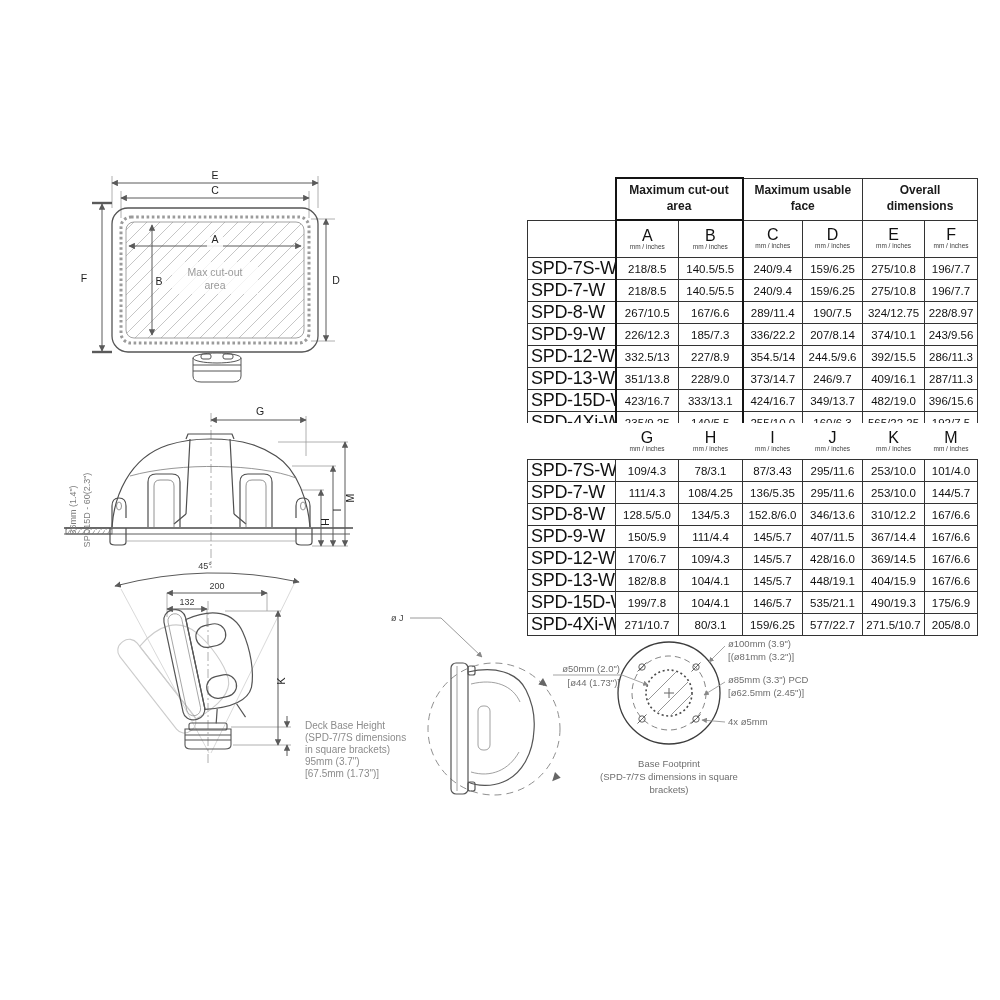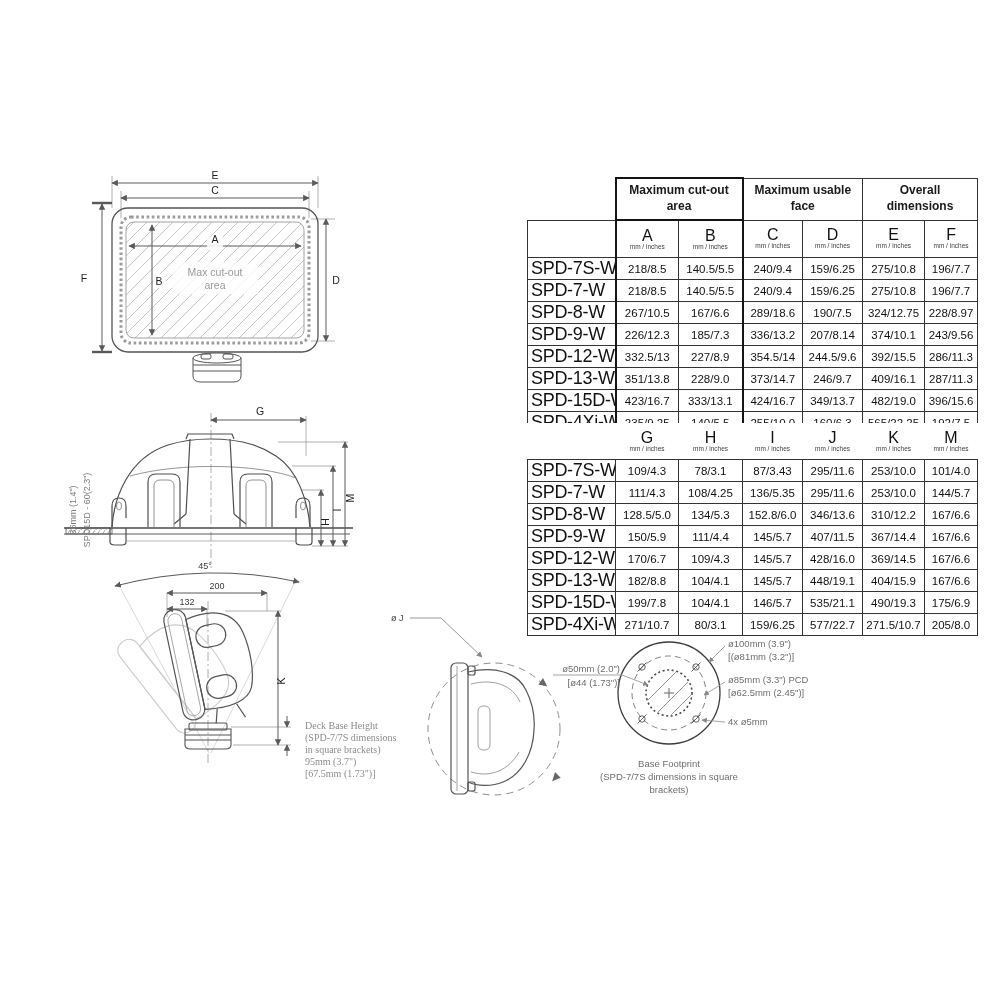--- a/index.html
+++ b/index.html
@@ -22,21 +22,21 @@
   .colhead{height:36px;font-weight:400;}
   .colhead .letter{font-size:16px;line-height:15px;color:#111;}
   .colhead .unit{font-size:6.5px;line-height:8px;color:#3d3d3d;}
   td.val{height:21px;font-size:11.5px;color:#111;white-space:nowrap;}
   td.model{font-size:18px;text-align:left;padding-left:3px;color:#111;letter-spacing:-0.3px;white-space:nowrap;}
   #table1 .thL{border-left:2.5px solid #141414;}
   #table1 .thR{border-right:2.5px solid #141414;}
   #table1 .thB{border-bottom:2.5px solid #141414;}
   .box-thick{border:2.5px solid #141414 !important;}
 
-  #deck-note{position:absolute;left:305px;top:720px;width:150px;font-size:10px;line-height:12px;color:#8c8c8c;font-family:Liberation Serif, serif;}
+  #deck-note{position:absolute;left:305px;top:720px;width:150px;font-size:10px;line-height:12px;color:#8c8c8c;}
 </style>
 </head>
 <body>
 
 <svg style="left:55px;top:158px;" width="310" height="245" viewBox="0 0 310 245">
   <defs>
     <marker id="m1" viewBox="0 0 10 10" refX="9" refY="5" markerWidth="6.5" markerHeight="6.5" orient="auto-start-reverse">
         <path d="M0,0L10,5L0,10z" fill="#5a5a5a"></path>
       </marker>
     <pattern id="hat1" patternUnits="userSpaceOnUse" width="13" height="13">
@@ -333,30 +333,30 @@
         <td class="val thR">140.5/5.5</td>
         <td class="val">240/9.4</td>
         <td class="val">159/6.25</td>
         <td class="val">275/10.8</td>
         <td class="val">196/7.7</td>
       </tr>
       <tr>
         <td class="model">SPD-8-W</td>
         <td class="val thL">267/10.5</td>
         <td class="val thR">167/6.6</td>
-        <td class="val">289/18.6</td>
+        <td class="val">289/11.4</td>
         <td class="val">190/7.5</td>
         <td class="val">324/12.75</td>
         <td class="val">228/8.97</td>
       </tr>
       <tr>
         <td class="model">SPD-9-W</td>
         <td class="val thL">226/12.3</td>
         <td class="val thR">185/7.3</td>
-        <td class="val">336/13.2</td>
+        <td class="val">336/22.2</td>
         <td class="val">207/8.14</td>
         <td class="val">374/10.1</td>
         <td class="val">243/9.56</td>
       </tr>
       <tr>
         <td class="model">SPD-12-W</td>
         <td class="val thL">332.5/13</td>
         <td class="val thR">227/8.9</td>
         <td class="val">354.5/14</td>
         <td class="val">244.5/9.6</td>

